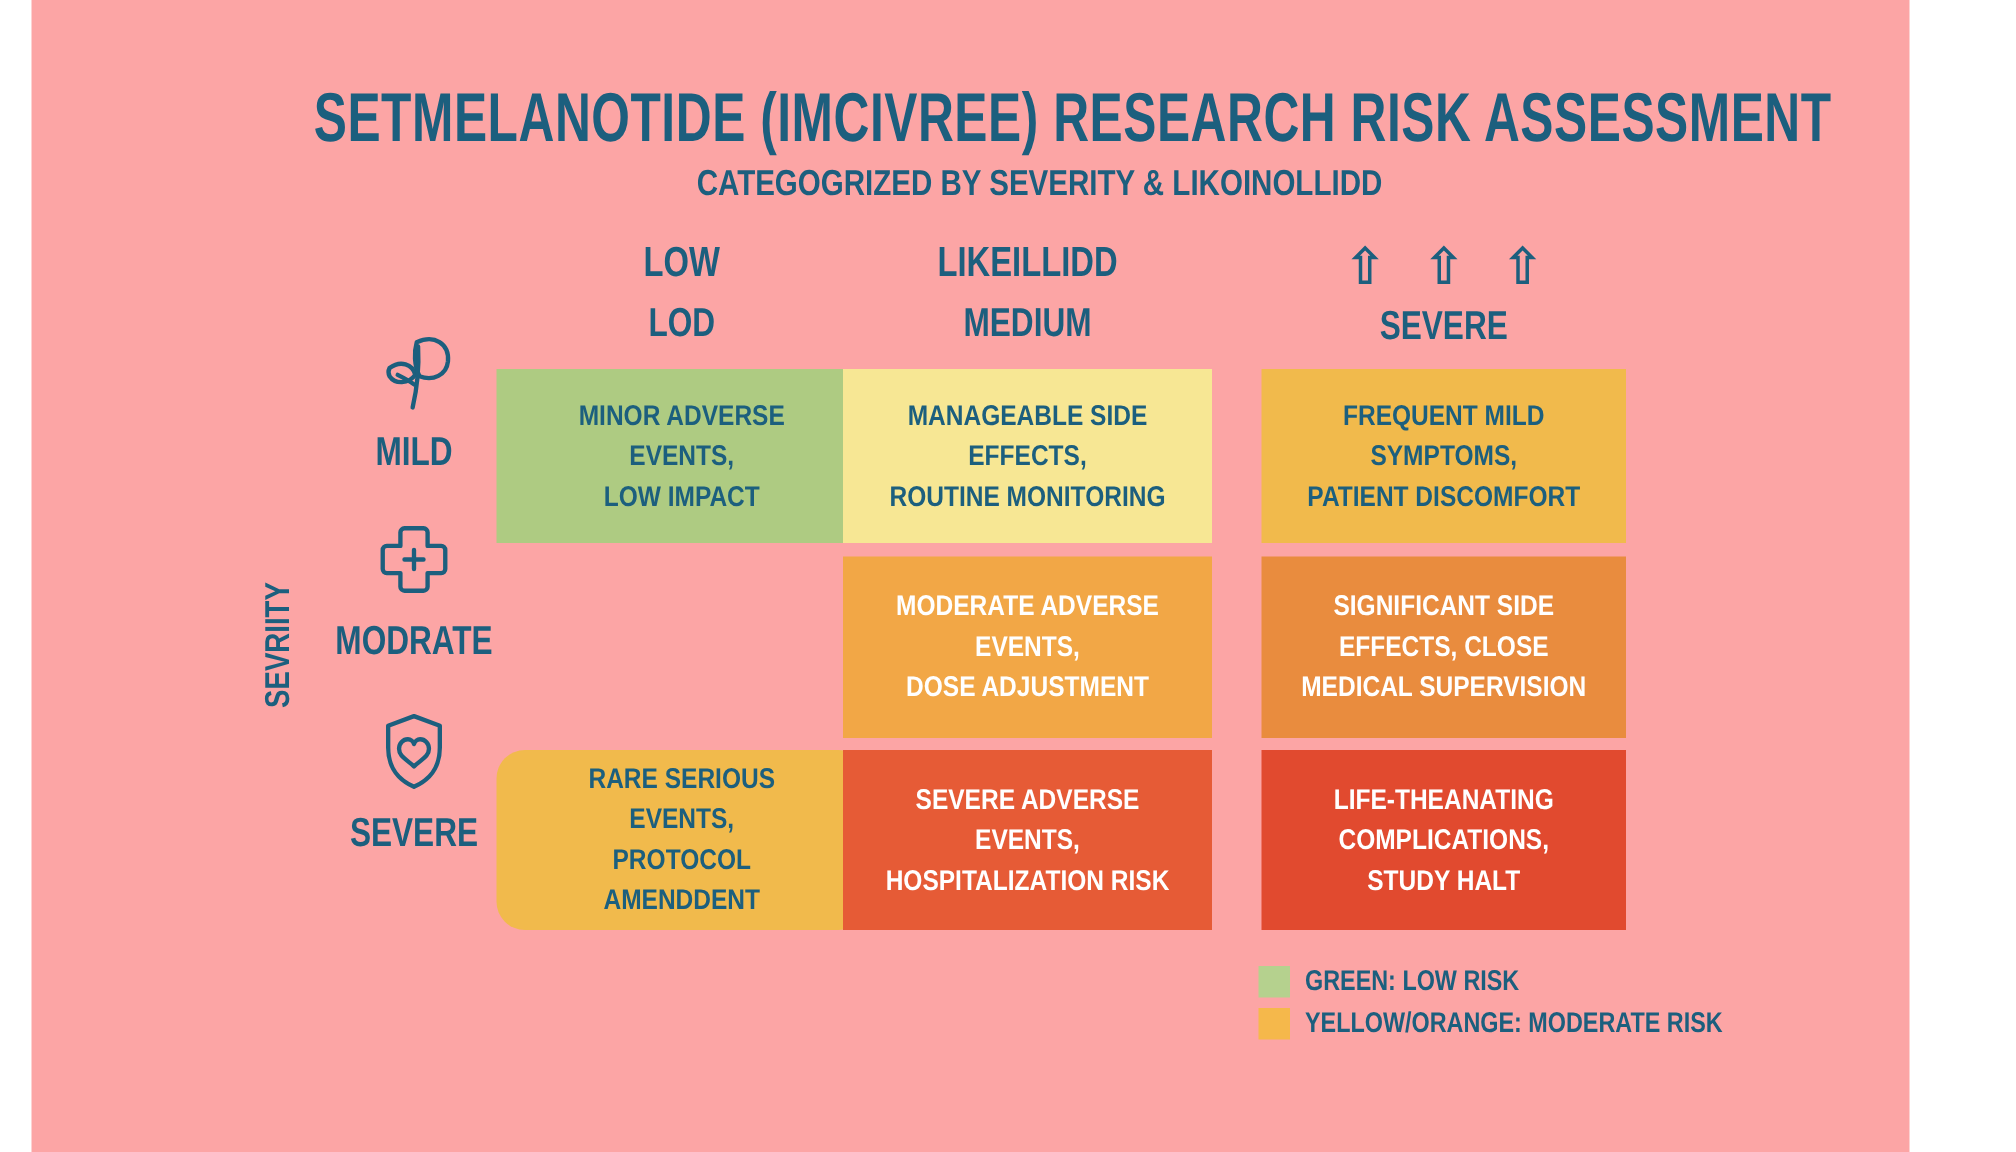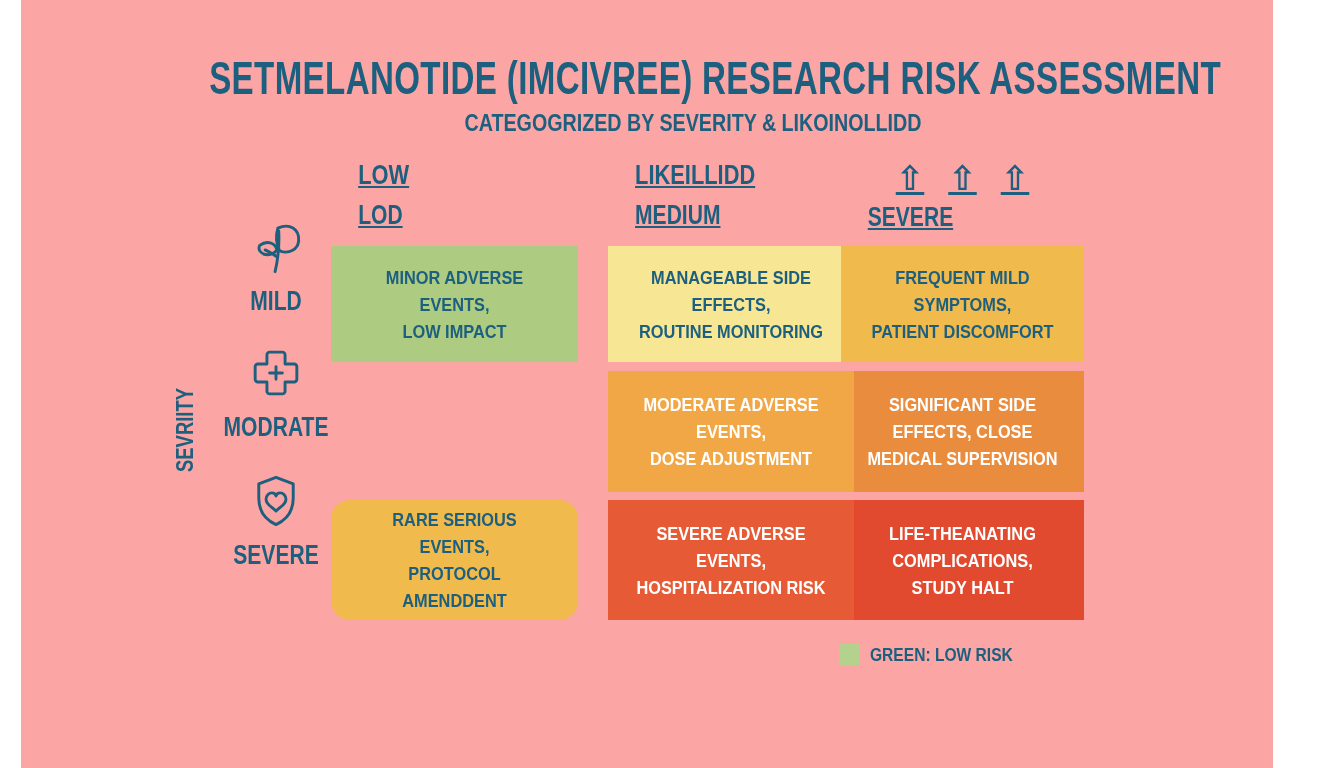--- a/index.html
+++ b/index.html
@@ -8,25 +8,25 @@
     font-family:"Liberation Sans",sans-serif;font-weight:bold;color:#1C5F7E;margin-left:21px;
   }
   .cond{transform:scaleX(0.78);transform-origin:50% 50%;}
 
   
   .title-wrap{position:absolute;left:0;top:54px;width:1344px;text-align:center;}
   .title{font-size:46px;line-height:48px;letter-spacing:0.5px;margin:0;transform:scaleX(0.72);transform-origin:50% 50%;white-space:nowrap;}
   .subtitle{font-size:24px;line-height:26px;margin:8px 0 0 0;transform:scaleX(0.82);transform-origin:50% 50%;white-space:nowrap;}
 
   
-  .c1{left:310px;width:247px;} .c2{left:587px;width:246px;} .c3{left:820px;width:243px;}
+  .c1{left:310px;width:247px;} .c2{left:541px;width:246px;} .c3{left:820px;width:243px;}
   .r1{top:246px;height:116px;} .r2{top:371px;height:121px;} .r3{top:500px;height:120px;}
 
   
-  .hdr{position:absolute;top:158px;text-align:left;text-decoration:underline;}
+  .hdr{position:absolute;top:158px;text-align:center;}
   .hdr-line1{font-size:28px;line-height:34px;white-space:nowrap;}
   .hdr-line2{font-size:27px;line-height:30px;margin-top:8px;white-space:nowrap;}
   .hdr-arrows{font-family:"DejaVu Sans",sans-serif;font-size:34px;line-height:40px;letter-spacing:0;color:#1C5F7E;display:flex;justify-content:center;gap:24px;}
   .hdr3 .hdr-line2{margin-top:4px;}
 
   
   .rowhdr{position:absolute;left:175px;width:160px;text-align:center;}
   .row-label{font-size:27px;line-height:30px;white-space:nowrap;}
   .row-icon{display:flex;justify-content:center;}
   .row-icon svg{width:58px;height:62px;}
@@ -143,15 +143,19 @@
   <div class="cell c2 r3" style="background: rgb(230, 91, 54); color: rgb(255, 255, 255);">
     <div class="cell-text">SEVERE ADVERSE EVENTS,
 HOSPITALIZATION RISK</div>
   </div>
 
   <div class="legend">
     <div class="legend-item">
       <span class="legend-swatch" style="background: rgb(181, 209, 142);"></span>
       <span class="legend-label">GREEN: LOW RISK</span>
     </div>
+    <div class="legend-item">
+      <span class="legend-swatch" style="background: rgb(245, 184, 75);"></span>
+      <span class="legend-label">YELLOW/ORANGE: MODERATE RISK</span>
+    </div>
   </div>
 
 </div>
 
 </body></html>

